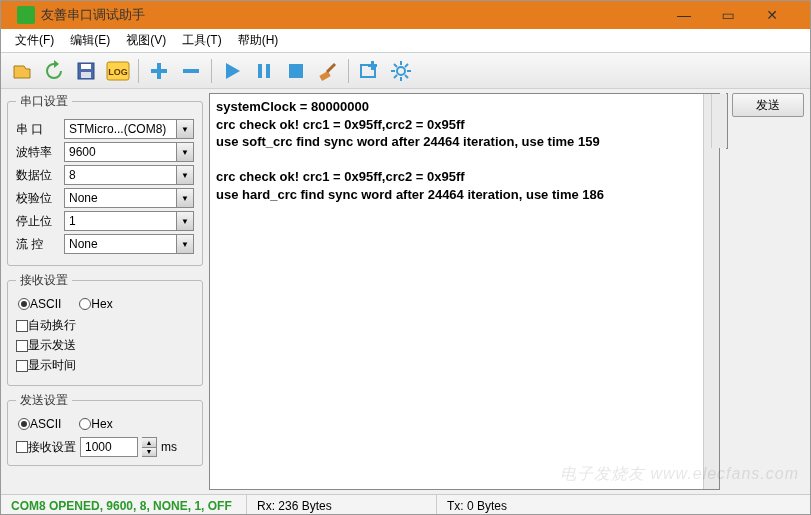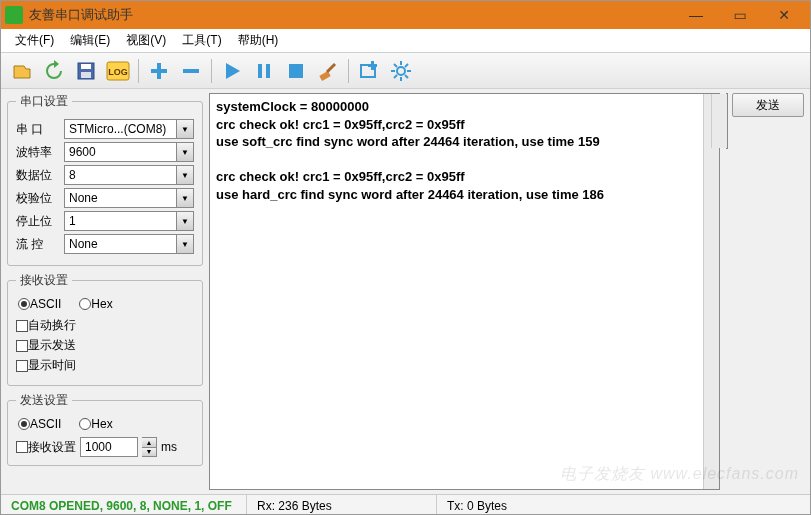--- a/index.html
+++ b/index.html
@@ -1,17 +1,17 @@
 <!DOCTYPE html>
 <html><head>
 <meta charset="utf-8">
 <style>
   * { box-sizing: border-box; margin: 0; padding: 0; font-family: "Microsoft YaHei", "SimSun", Arial, sans-serif; }
   body { width: 811px; height: 515px; background: #f0f0f0; font-size: 12px; overflow: hidden; border: 1px solid #999; }
-  .title-bar { background: #e57d1e; height: 28px; display: flex; align-items: center; padding: 0 4px; color: #333; }
+  .title-bar { background: #e57d1e; height: 28px; display: flex; align-items: center; padding: 0 16px; color: #333; }
   .title-icon { width: 18px; height: 18px; background: #3a3; border-radius: 2px; margin-right: 6px; }
   .title-text { flex: 1; font-size: 13px; }
   .win-btn { width: 44px; height: 28px; display: flex; align-items: center; justify-content: center; font-size: 14px; color: #333; }
   .menu-bar { background: #fff; height: 24px; display: flex; align-items: center; padding: 0 6px; border-bottom: 1px solid #d0d0d0; }
   .menu-item { padding: 2px 8px; font-size: 12px; }
   .toolbar { background: linear-gradient(#f8f8f8,#e8e8e8); height: 36px; display: flex; align-items: center; padding: 0 6px; gap: 2px; border-bottom: 1px solid #d0d0d0; }
   .tb-btn { width: 30px; height: 30px; display: flex; align-items: center; justify-content: center; border-radius: 3px; }
   .tb-sep { width: 1px; height: 24px; background: #bbb; margin: 0 3px; }
   .workspace { display: flex; height: calc(515px - 28px - 24px - 36px - 22px); }
   .sidebar { width: 208px; padding: 4px 6px; display: flex; flex-direction: column; gap: 6px; }

